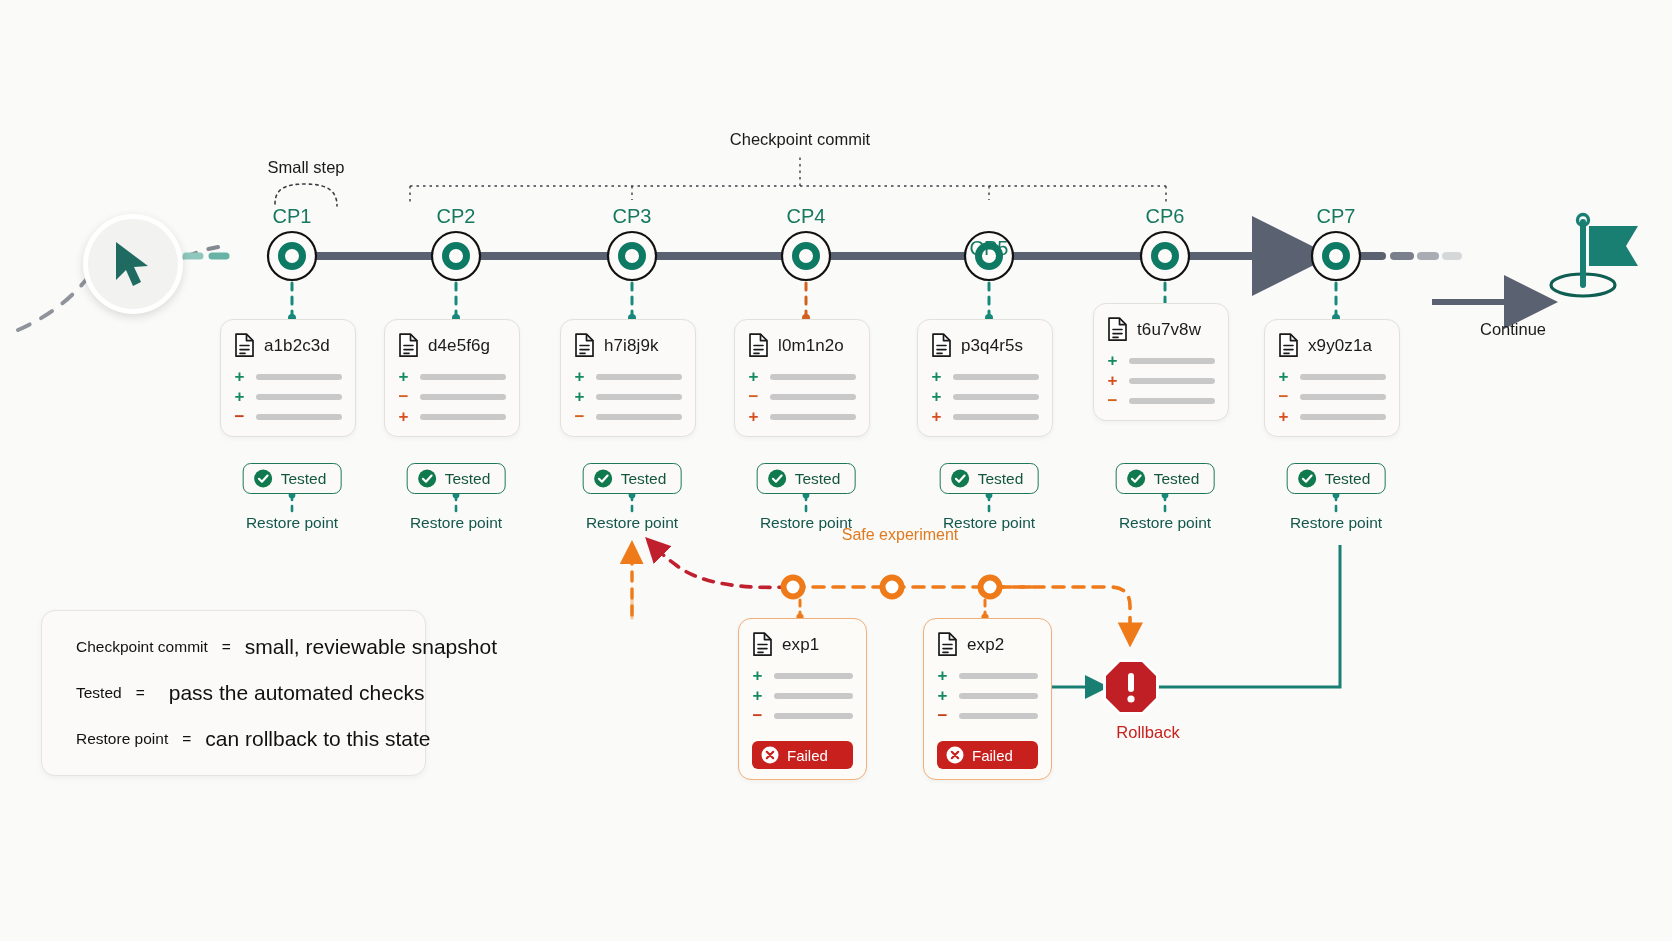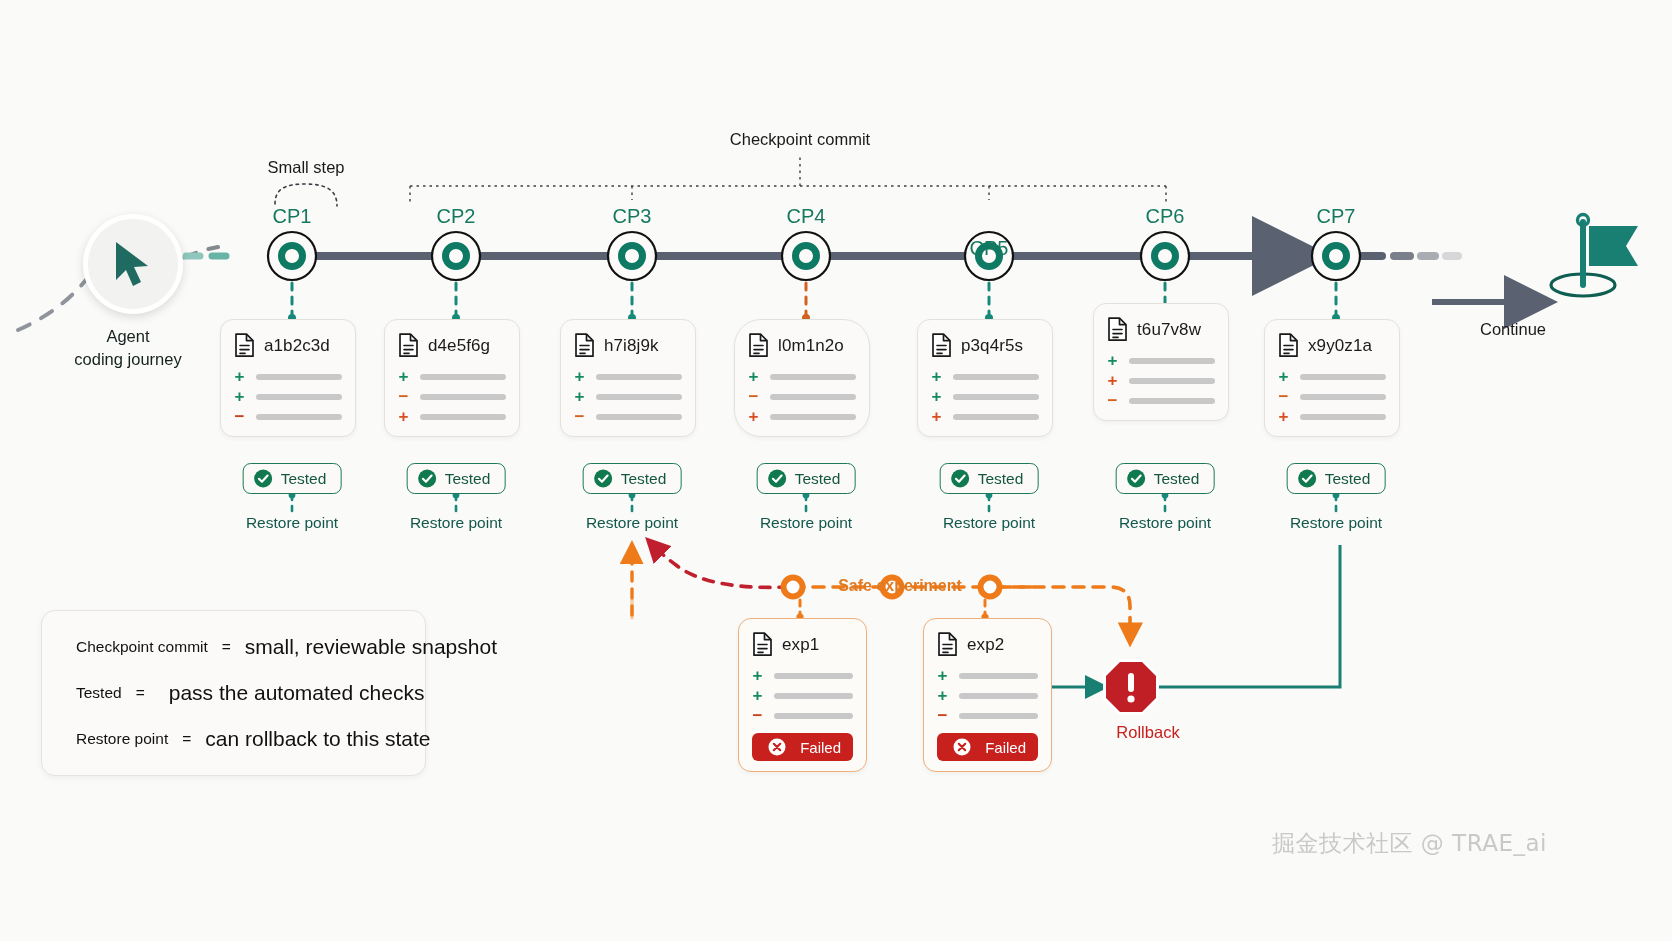--- a/index.html
+++ b/index.html
@@ -68,21 +68,21 @@
   }
   .restore{
     position:absolute;transform:translateX(-50%);
     color:#12574A;font-size:15.5px;white-space:nowrap;
   }
 
   
   .failed{
     display:flex;align-items:center;gap:8px;
     background:#C8201D;border-radius:6px;color:#fff;
-    padding:5px 12px 5px 16px;font-size:15px;margin-top:12px;justify-content:space-between;
+    padding:5px 12px 5px 9px;font-size:15px;margin-top:20px;
   }
 
   
   .safe-exp{
     position:absolute;transform:translateX(-50%);
     color:#E07A21;font-size:16px;white-space:nowrap;
   }
   .rollback-text{
     position:absolute;transform:translateX(-50%);
     color:#C8201D;font-size:16.5px;white-space:nowrap;
@@ -240,28 +240,24 @@
       <circle cx="1583" cy="220" r="5.5" fill="none" stroke="#1A7F73" stroke-width="3.4"></circle>
       <path d="M1589,226 L1638,226 L1626,246 L1638,266 L1589,266 Z" fill="#1A7F73"></path>
     </g>
   </svg>
 
   <div class="agent-badge">
     <svg width="46" height="50" viewBox="0 0 46 50">
       <path d="M6,3 L6,41 L16,31 L23,47 L31,43 L24,28 L38,27 Z" fill="#1F6B61"></path>
     </svg>
   </div>
-  <div class="agent-label">
-    <div>Agent</div>
-    <div>coding journey</div>
-  </div>
 
   <div class="cap" style="left:306px;top:158px;">Small step</div>
   <div class="cap" style="left:800px;top:130px;">Checkpoint commit</div>
-  <div class="safe-exp" style="left:900px;top:577px;font-weight:bold;">Safe experiment</div>
+  <div class="safe-exp" style="left:900px;top:526px;">Safe experiment</div>
   <div class="rollback-text" style="left:1148px;top:723px;">Rollback</div>
   <div class="continue-text" style="left:1513px;top:320px;">Continue</div>
 
   <div id="cp-host">
       <svg class="abs" style="left:265px;top:229px;" width="54" height="54" viewBox="0 0 54 54">
     <circle cx="27" cy="27" r="24" fill="#FCFBF9" stroke="#111" stroke-width="2.2"></circle>
     <circle cx="27" cy="27" r="10.5" fill="none" stroke="#0E7A63" stroke-width="7"></circle>
   </svg>
       <div class="cp-label" style="left:292px;top:205px;">CP1</div>
       <div class="card" style="left:220px;top:319px;">
@@ -368,21 +364,21 @@
   <path d="M5.3,9.8 L8.3,12.7 L13.9,6.6" fill="none" stroke="#fff" stroke-width="2.2" stroke-linecap="round" stroke-linejoin="round"></path>
 </svg>
               <span>Tested</span>
       </div>
       <div class="restore" style="left:632px;top:514px;">Restore point</div>
       <svg class="abs" style="left:779px;top:229px;" width="54" height="54" viewBox="0 0 54 54">
     <circle cx="27" cy="27" r="24" fill="#FCFBF9" stroke="#111" stroke-width="2.2"></circle>
     <circle cx="27" cy="27" r="10.5" fill="none" stroke="#0E7A63" stroke-width="7"></circle>
   </svg>
       <div class="cp-label" style="left:806px;top:205px;">CP4</div>
-      <div class="card" style="left:734px;top:319px;border-radius:27px;">
+      <div class="card" style="left:734px;top:319px;">
       <div class="card-head">
         <svg width="21" height="25" viewBox="0 0 21 25">
   <path d="M2,1.2 H12.5 L19,7.6 V23.2 H2 Z" fill="#fff" stroke="#1A1A1A" stroke-width="1.7" stroke-linejoin="round"></path>
   <path d="M12.5,1.2 V7.6 H19" fill="none" stroke="#1A1A1A" stroke-width="1.7" stroke-linejoin="round"></path>
   <line x1="6" y1="12.5" x2="15" y2="12.5" stroke="#1A1A1A" stroke-width="1.6" stroke-linecap="round"></line>
   <line x1="6" y1="16.6" x2="15" y2="16.6" stroke="#1A1A1A" stroke-width="1.6" stroke-linecap="round"></line>
   <line x1="6" y1="20.4" x2="11" y2="20.4" stroke="#1A1A1A" stroke-width="1.6" stroke-linecap="round"></line>
 </svg>
         <span class="card-title">l0m1n2o</span>
       </div>
@@ -616,14 +612,13 @@
       <svg width="30" height="30" viewBox="0 0 30 30">
         <path d="M7.5,12.5 A9.5,9.5 0 1 0 12,6.3" fill="none" stroke="#12574A" stroke-width="2.6" stroke-linecap="round"></path>
         <path d="M4.2,6.2 L7.8,13.4 L14.6,9.6 Z" fill="#12574A"></path>
       </svg>
       <span class="lg-term">Restore point</span>
       <span class="lg-eq">=</span>
       <span class="lg-def">can rollback to this state</span>
     </div>
   </div>
 
-  <div class="watermark">掘金技术社区 @ TRAE_ai</div>
 </div>
 
 </body></html>

